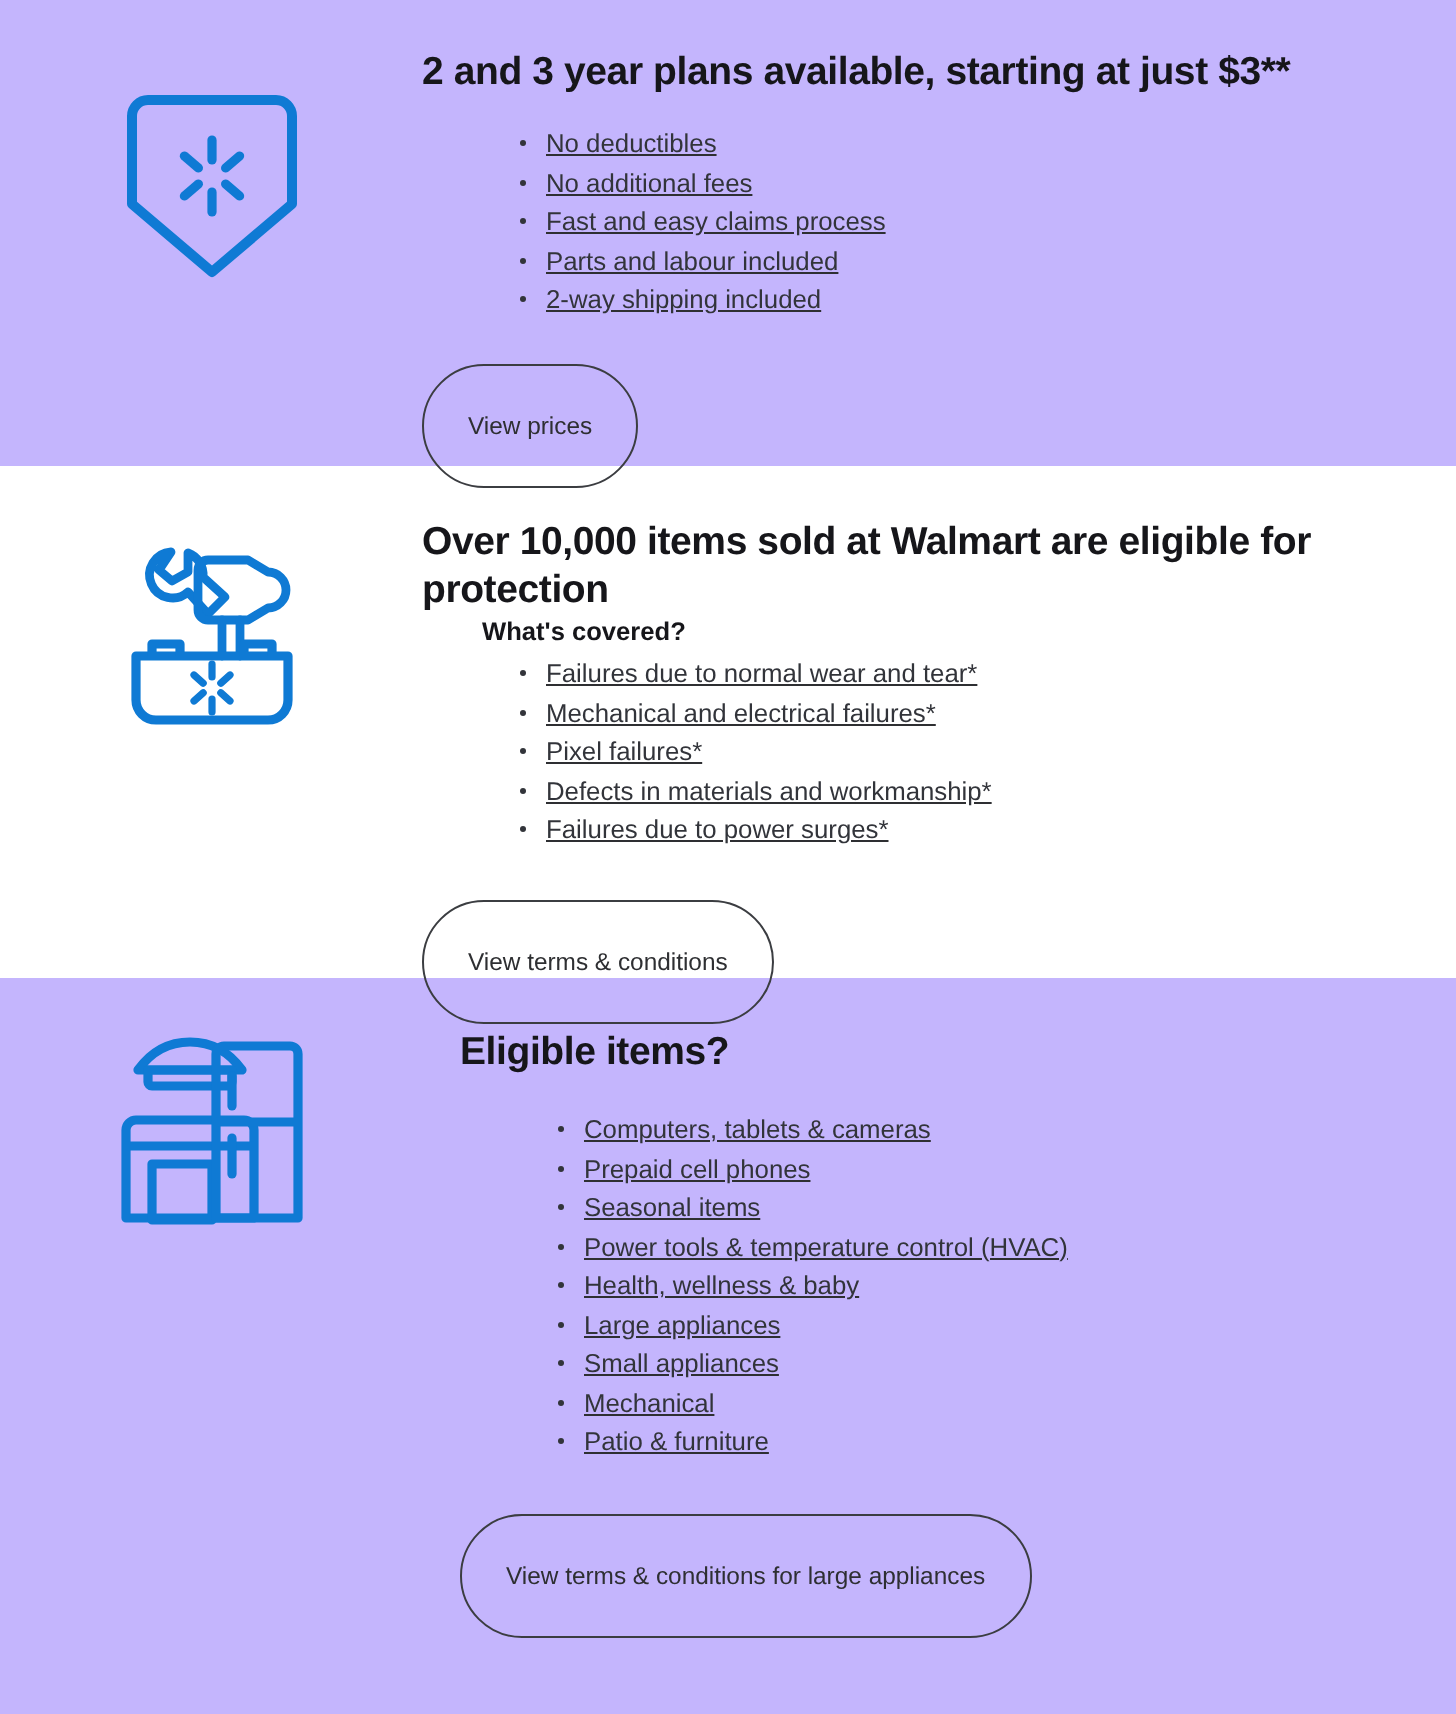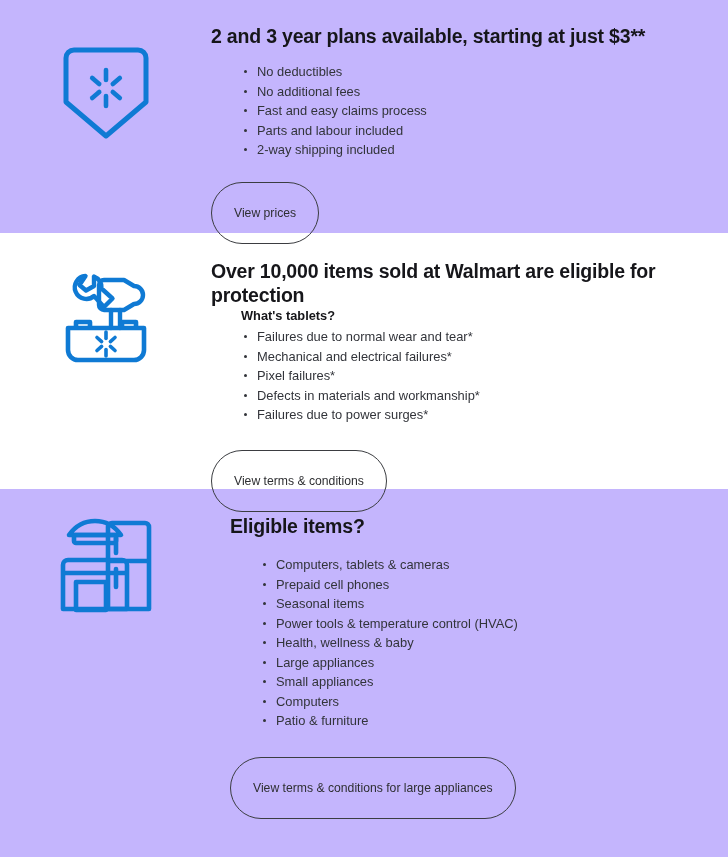--- a/index.html
+++ b/index.html
@@ -63,23 +63,24 @@
 
   .subheading {
     margin: 0 0 2px 30px;
     font-size: 12.8px;
     line-height: 18px;
     font-weight: bold;
     color: #16161a;
   }
 
   ul.bullets {
-    margin: 0;
+    margin: 16px;
     padding: 0 0 0 46px;
     list-style: none;
+    text-decoration: underline;
   }
   .sec-1 ul.bullets { margin-top: 14px; }
   .sec-2 ul.bullets { margin-top: 2px; }
   .sec-3 ul.bullets { margin-top: 17px; }
 
   ul.bullets li {
     position: relative;
     font-size: 12.9px;
     line-height: 19.5px;
     color: #32343a;
@@ -164,21 +165,21 @@
         <line x1="54" y1="85.5" x2="54" y2="92"></line>
         <line x1="45" y1="73.5" x2="49.6" y2="77.6"></line>
         <line x1="58.4" y1="82.4" x2="63" y2="86.5"></line>
         <line x1="63" y1="73.5" x2="58.4" y2="77.6"></line>
         <line x1="49.6" y1="82.4" x2="45" y2="86.5"></line>
       </g>
     </svg>
   </div>
   <div class="content-col">
     <h2 class="heading">Over 10,000 items sold at Walmart are eligible for protection</h2>
-    <p class="subheading">What's tablets?</p>
+    <p class="subheading">What's covered?</p>
     <ul class="bullets">
       <li>Failures due to normal wear and tear*</li>
       <li>Mechanical and electrical failures*</li>
       <li>Pixel failures*</li>
       <li>Defects in materials and workmanship*</li>
       <li>Failures due to power surges*</li>
     </ul>
     <div class="btn-wrap">
       <button class="pill">View terms &amp; conditions</button>
     </div>
@@ -206,20 +207,20 @@
   <div class="content-col">
     <h2 class="heading">Eligible items?</h2>
     <ul class="bullets">
       <li>Computers, tablets &amp; cameras</li>
       <li>Prepaid cell phones</li>
       <li>Seasonal items</li>
       <li>Power tools &amp; temperature control (HVAC)</li>
       <li>Health, wellness &amp; baby</li>
       <li>Large appliances</li>
       <li>Small appliances</li>
-      <li>Computers</li>
+      <li>Mechanical</li>
       <li>Patio &amp; furniture</li>
     </ul>
     <div class="btn-wrap">
       <button class="pill">View terms &amp; conditions for large appliances</button>
     </div>
   </div>
 </div>
 
 </body></html>

